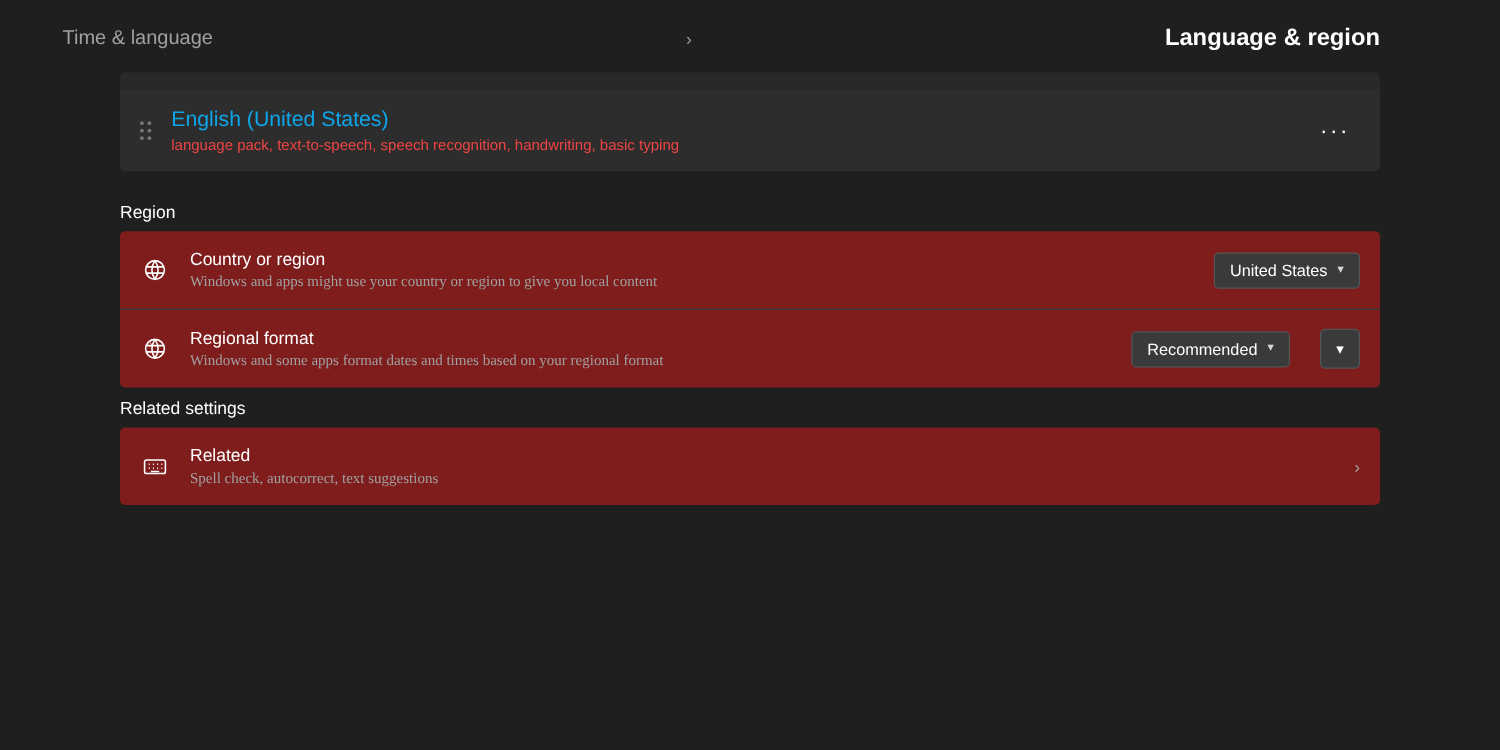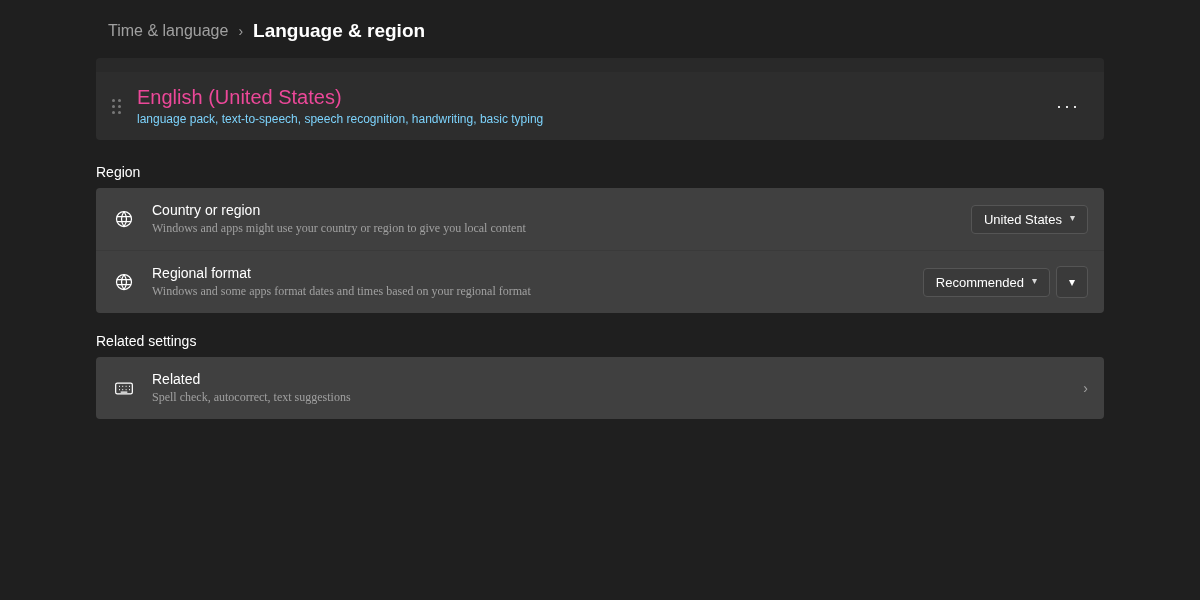--- a/index.html
+++ b/index.html
@@ -7,24 +7,25 @@
     body {
       background-color: #1f1f1f;
       color: #ffffff;
       font-family: 'Segoe UI', Arial, sans-serif;
       width: 1200px;
       height: 600px;
       overflow: hidden;
     }
 
     .page-header {
-      padding: 20px 96px 16px 108px;
+      padding: 20px 96px 16px 50px;
       display: flex;
       align-items: center;
       gap: 10px;
+      justify-content: space-between;
     }
 
     .breadcrumb-parent {
       font-size: 16px;
       color: #a0a0a0;
       font-weight: 400;
     }
 
     .breadcrumb-arrow {
       color: #a0a0a0;
@@ -78,29 +79,29 @@
       height: 3px;
       background: #aaa;
       border-radius: 50%;
     }
 
     .item-info {
       flex: 1;
     }
 
     .item-title {
-      font-size: 20px;
+      font-size: 17px;
       font-weight: 400;
-      color: #ec4899;
+      color: #0ea5e9;
       margin-bottom: 3px;
     }
 
     .item-subtitle {
       font-size: 12px;
-      color: #7dd3fc;
+      color: #ef4444;
     }
 
     .more-btn {
       background: transparent;
       border: none;
       cursor: pointer;
       color: #ffffff;
       font-size: 18px;
       padding: 4px 8px;
       border-radius: 4px;
@@ -110,23 +111,23 @@
     
     .section-label {
       font-size: 14px;
       font-weight: 400;
       color: #ffffff;
       margin-bottom: 8px;
     }
 
     
     .settings-group {
-      background-color: #404040;
+      background-color: #7f1d1d;
       border-radius: 4px;
-      margin-bottom: 20px;
+      margin-bottom: 8px;
       overflow: hidden;
     }
 
     .setting-row {
       display: flex;
       align-items: center;
       padding: 14px 16px;
       gap: 16px;
       border-bottom: 1px solid #3a3a3a;
     }
@@ -176,21 +177,21 @@
     }
 
     .chevron-down {
       font-size: 10px;
       opacity: 0.8;
     }
 
     .regional-controls {
       display: flex;
       align-items: center;
-      gap: 6px;
+      gap: 24px;
     }
 
     .expand-btn {
       background-color: #3a3a3a;
       border: 1px solid #555;
       color: #ffffff;
       width: 32px;
       height: 32px;
       border-radius: 4px;
       cursor: pointer;

